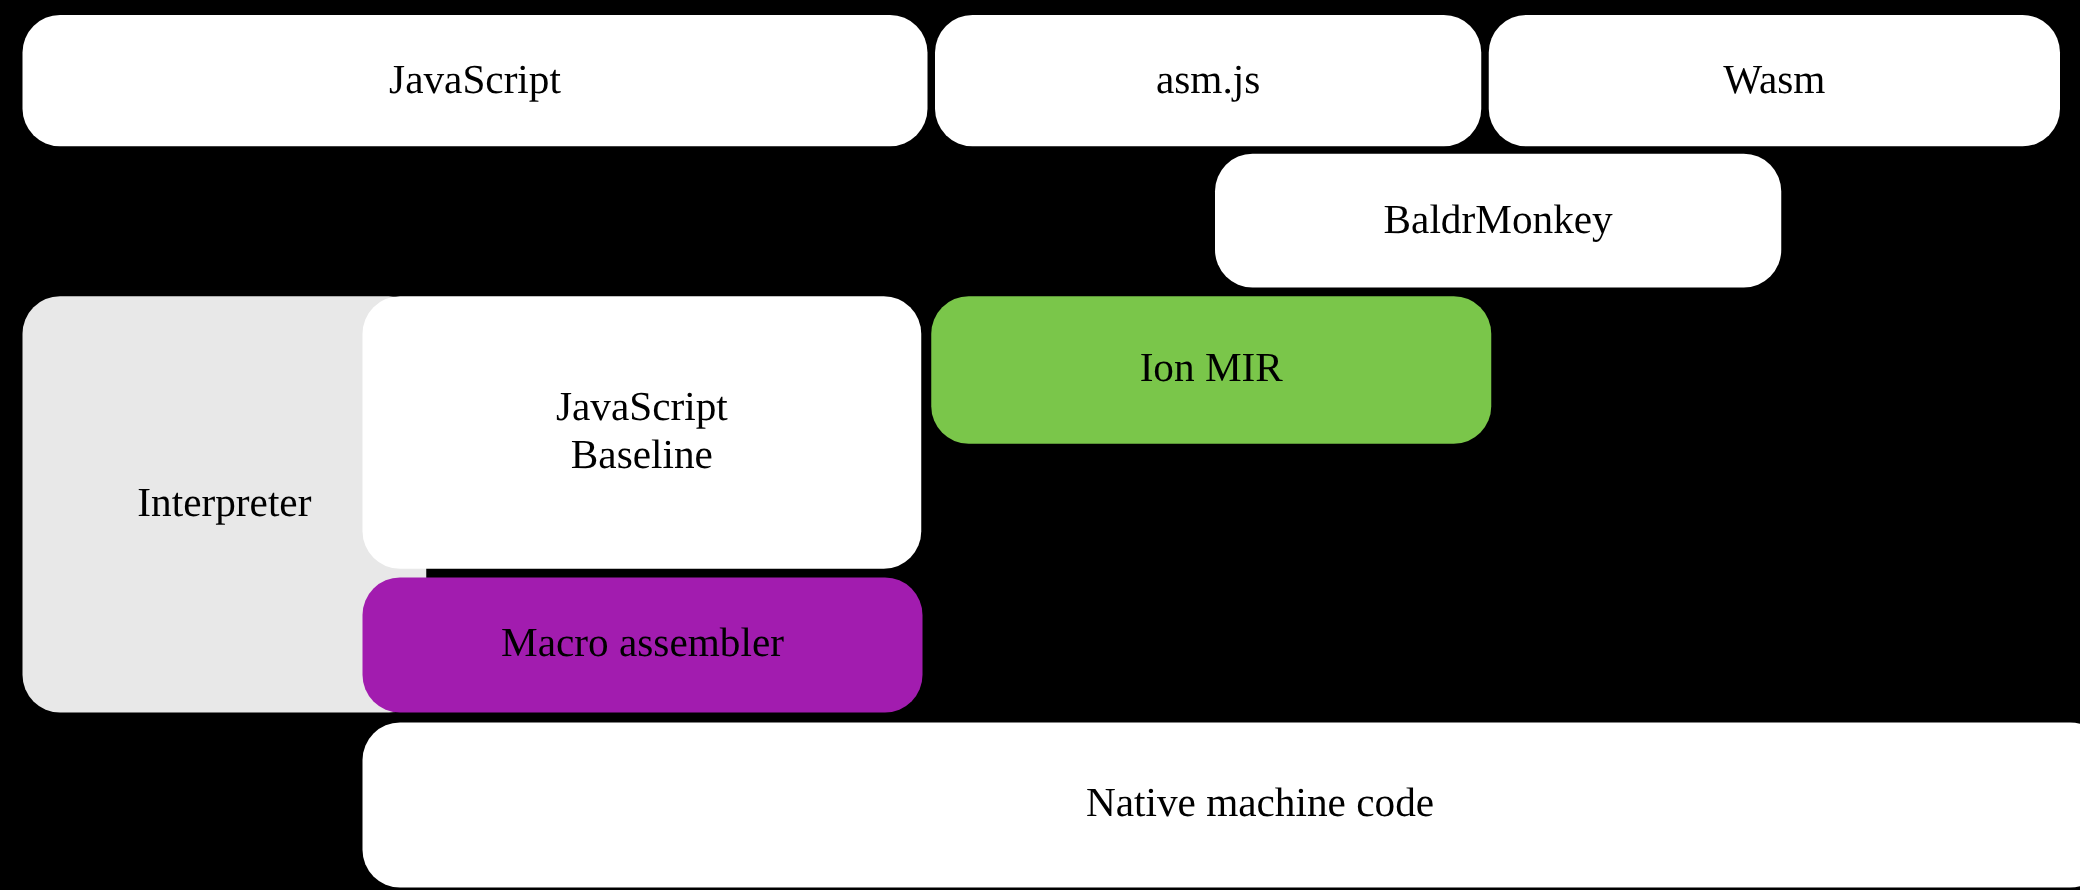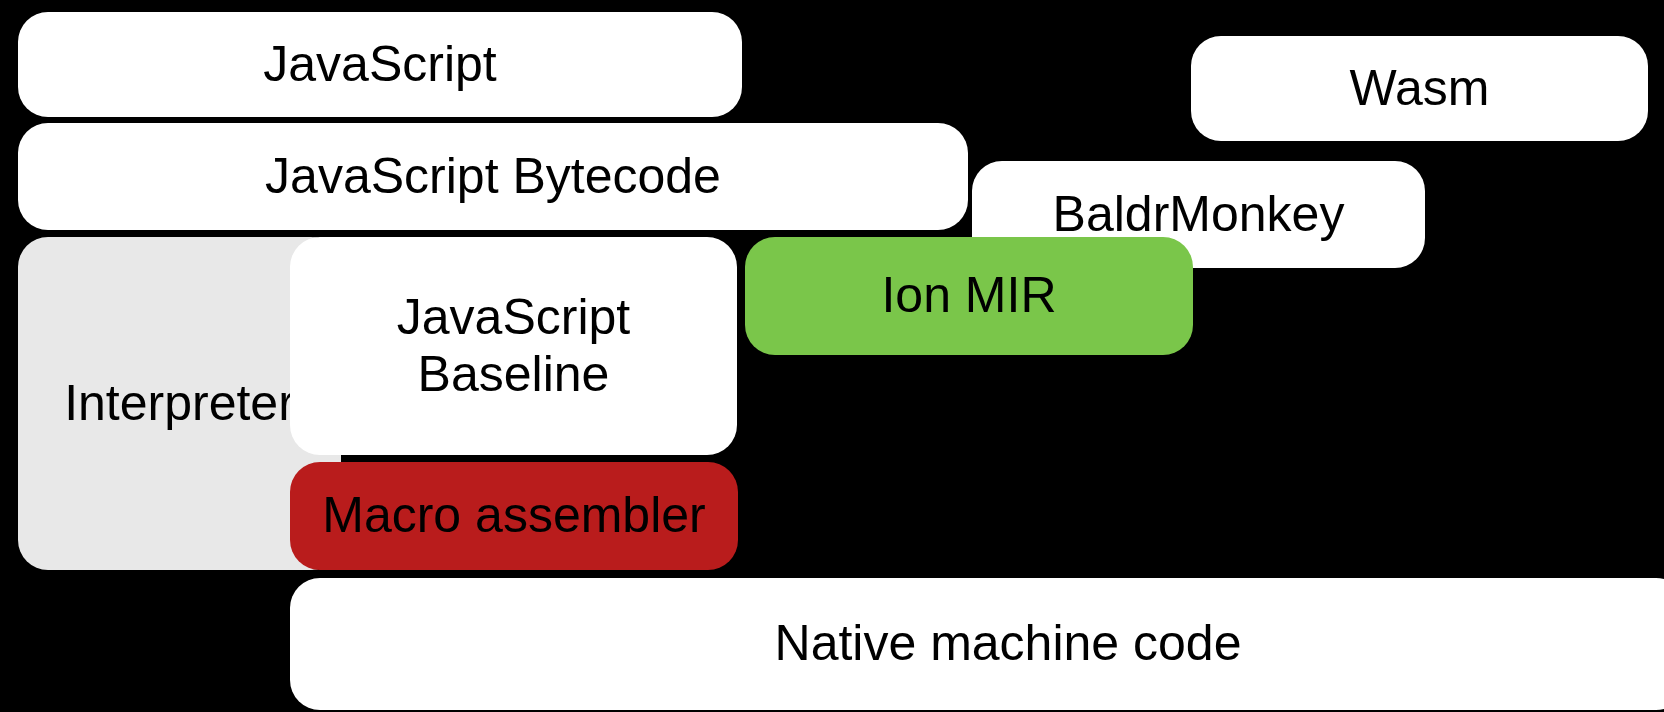--- a/index.html
+++ b/index.html
@@ -15,46 +15,47 @@
     overflow: hidden;
     font-family: "Liberation Sans", sans-serif;
   }
   .node {
     position: absolute;
     border-radius: 30px;
     display: flex;
     align-items: center;
     justify-content: center;
     text-align: center;
-    font-size: 50px;
+    font-size: 33px;
     line-height: 1.15;
     color: #000000;
     white-space: pre-line;
     background: #ffffff;
+    font-family: Liberation Serif, serif;
   }
   
   .n0  { left: 18px;   top: 12px;  width: 724px;  height: 105px; }
   .n1  { left: 748px;  top: 12px;  width: 437px;  height: 105px; }
-  .n2  { left: 1191px; top: 12px;  width: 457px;  height: 105px; margin-top: 24px; }
+  .n2  { left: 1191px; top: 12px;  width: 457px;  height: 105px; }
   .n3  { left: 18px;   top: 123px; width: 950px;  height: 107px; }
-  .n4  { left: 972px;  top: 123px; width: 453px;  height: 107px; margin-top: 38px; }
+  .n4  { left: 972px;  top: 123px; width: 453px;  height: 107px; }
   .n5  { left: 18px;   top: 237px; width: 323px;  height: 333px; }
   .n6  { left: 290px;  top: 237px; width: 447px;  height: 218px; }
   .n7  { left: 745px;  top: 237px; width: 448px;  height: 118px; }
   .n8  { left: 745px;  top: 350px; width: 903px;  height: 220px; }
   .n9  { left: 290px;  top: 462px; width: 448px;  height: 108px; }
   .n10 { left: 290px;  top: 578px; width: 1356px; height: 132px; padding-left: 40px; }
 </style>
 </head>
 <body>
 
 <div class="canvas">
   <div class="node n0" style="background-color: rgb(255, 255, 255);">JavaScript</div>
+  <div class="node n1" style="background-color: rgb(255, 255, 255);">asm.js</div>
   <div class="node n2" style="background-color: rgb(255, 255, 255);">Wasm</div>
-  <div class="node n3" style="background-color: rgb(255, 255, 255);">JavaScript Bytecode</div>
   <div class="node n4" style="background-color: rgb(255, 255, 255);">BaldrMonkey</div>
   <div class="node n5" style="background-color: rgb(232, 232, 232);">Interpreter</div>
   <div class="node n6" style="background-color: rgb(255, 255, 255);">JavaScript
 Baseline</div>
   <div class="node n7" style="background-color: rgb(122, 198, 74);">Ion MIR</div>
-  <div class="node n9" style="background-color: #b91c1c; text-align: right;">Macro assembler</div>
+  <div class="node n9" style="background-color: #a21caf; text-align: right;">Macro assembler</div>
   <div class="node n10" style="background-color: rgb(255, 255, 255);">Native machine code</div>
 </div>
 
 </body></html>

